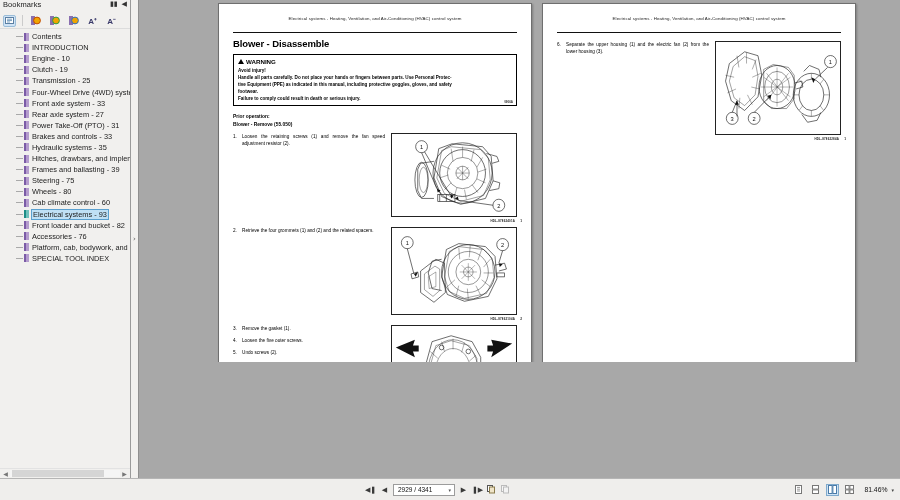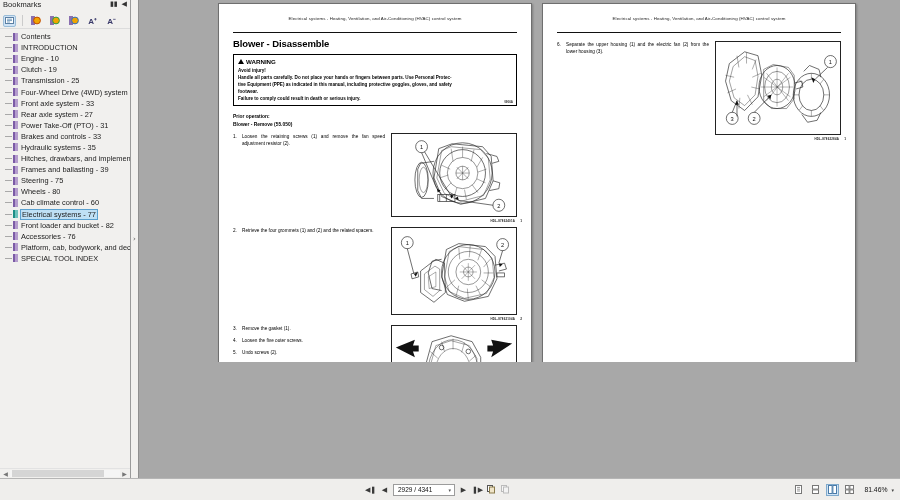--- a/index.html
+++ b/index.html
@@ -52,21 +52,21 @@
 
   .bm-list {
     flex: 1;
     overflow: hidden;
     padding-top: 2px;
     position: relative;
   }
   .bm-item {
     display: flex; align-items: center;
     height: 11.1px;
-    padding-left: 5px;
+    padding-left: 16px;
     font-size: 7.4px;
     color: #1b1b1b;
     white-space: nowrap;
   }
   .bm-dash {
     width: 7px; height: 1px; background: #a9a9a9; flex: 0 0 auto;
     margin-right: 1px;
   }
   .bm-ico {
     width: 5px; height: 8px;
@@ -344,21 +344,21 @@
           <span class="bm-label">Wheels - 80</span>
         </div>
         <div class="bm-item">
           <span class="bm-dash"></span>
           <span class="bm-ico"></span>
           <span class="bm-label">Cab climate control - 60</span>
         </div>
         <div class="bm-item selected">
           <span class="bm-dash"></span>
           <span class="bm-ico teal"></span>
-          <span class="bm-label">Electrical systems - 77</span>
+          <span class="bm-label">Electrical systems - 93</span>
         </div>
         <div class="bm-item">
           <span class="bm-dash"></span>
           <span class="bm-ico"></span>
           <span class="bm-label">Front loader and bucket - 82</span>
         </div>
         <div class="bm-item">
           <span class="bm-dash"></span>
           <span class="bm-ico"></span>
           <span class="bm-label">Accessories - 76</span>

